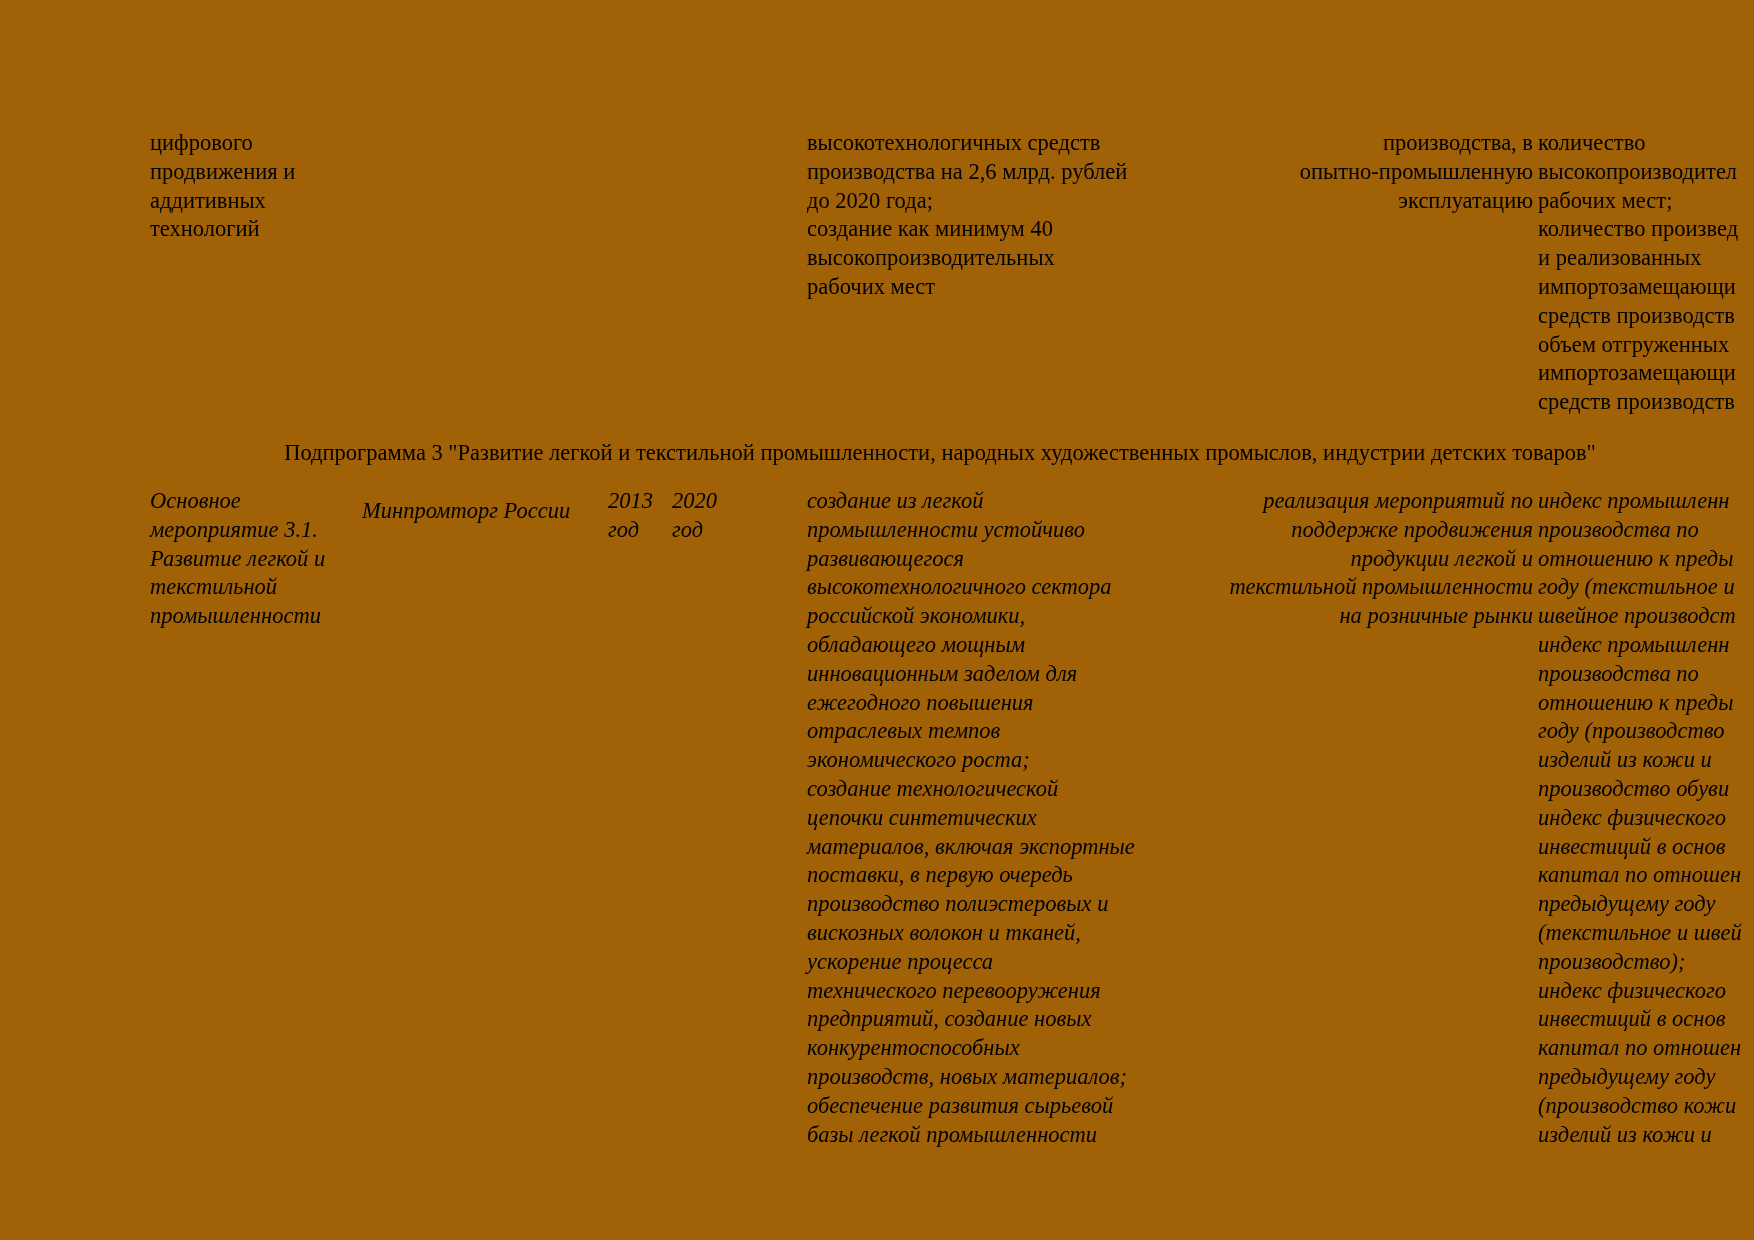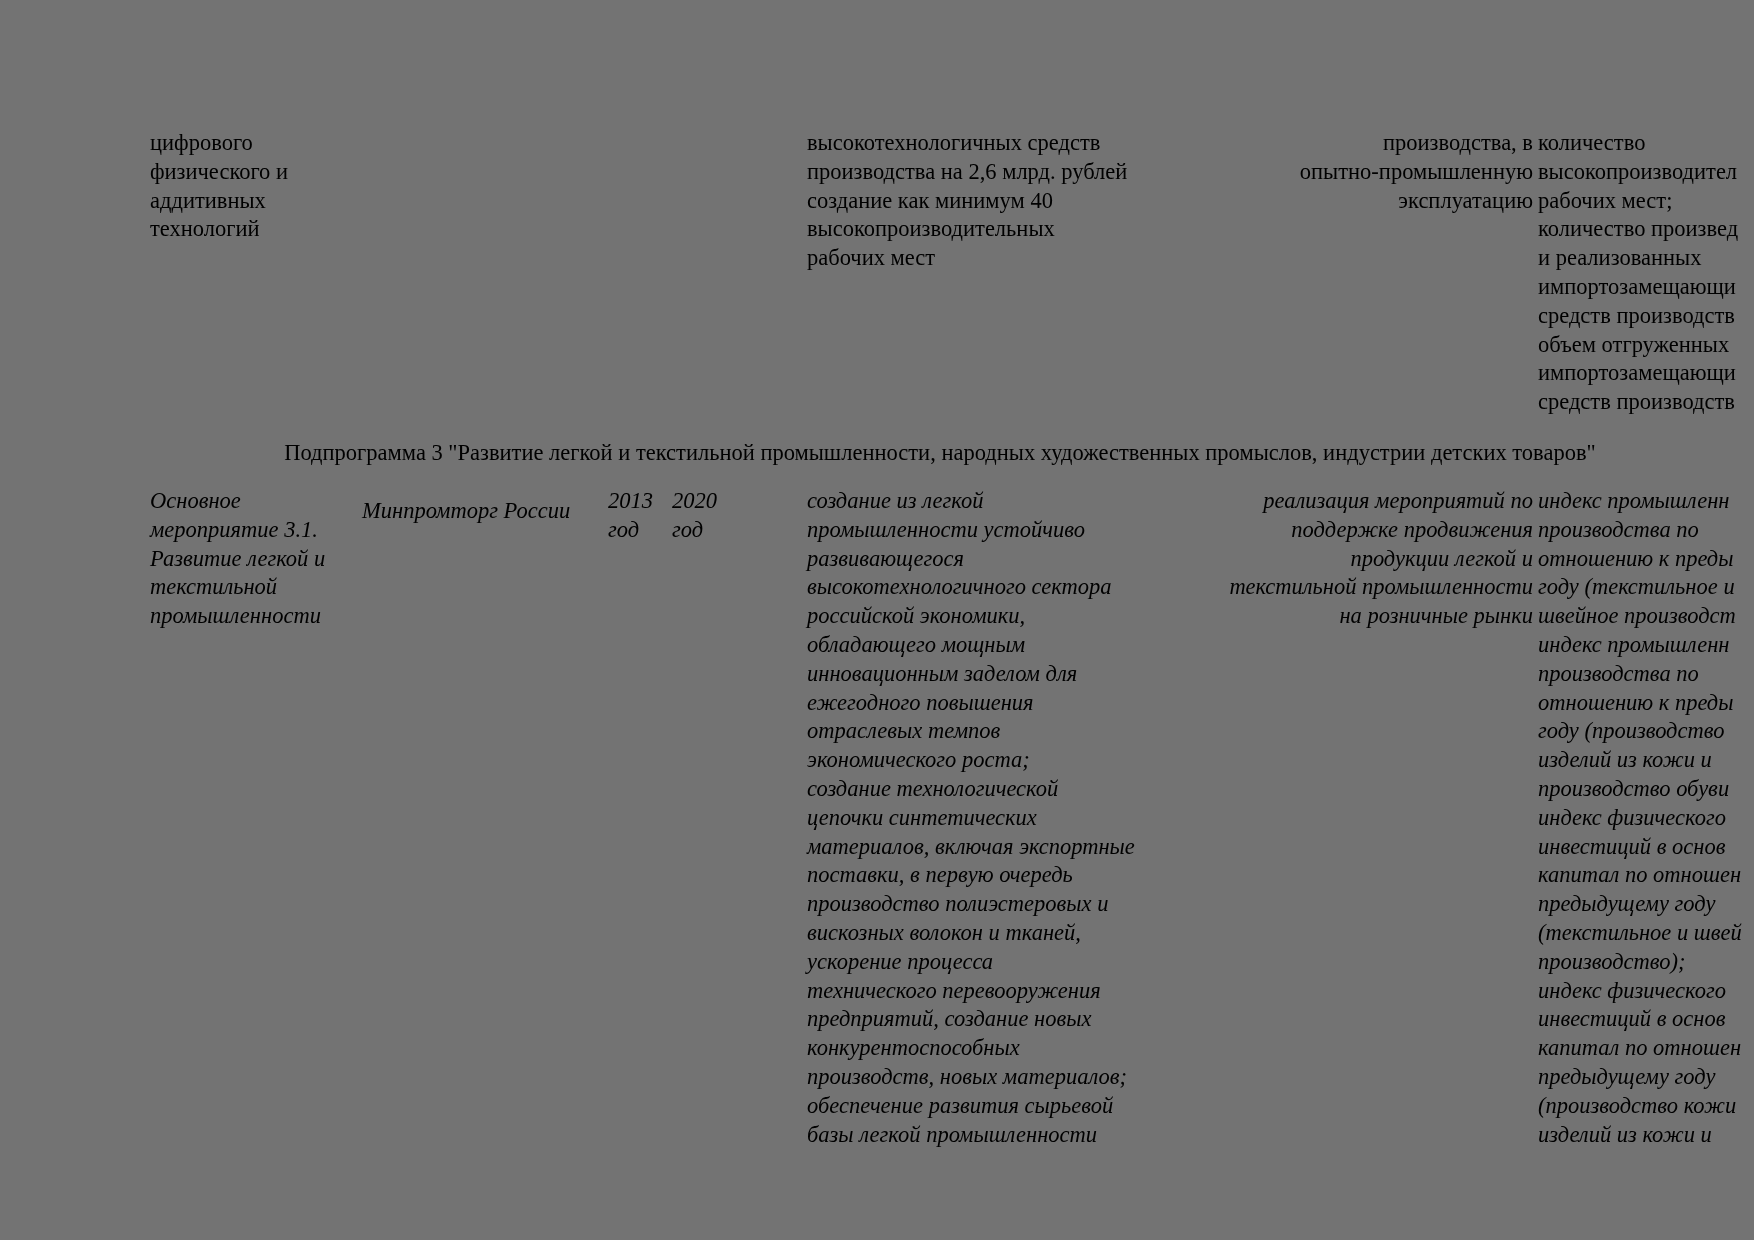--- a/index.html
+++ b/index.html
@@ -15,21 +15,21 @@
     font-family: "Liberation Serif", "DejaVu Serif", serif;
     font-size: 22.5px;
     line-height: 28.8px;
     color: #000000;
   }
   .page {
     position: absolute;
     left: 0; top: 0;
     width: 1754px;
     height: 1240px;
-    background: #737373;
+    background: #a16207;
   }
   .cell {
     position: absolute;
     white-space: pre-line;
   }
   .cell .line {
     display: block;
     white-space: nowrap;
   }
   .center { text-align: left; }
@@ -54,22 +54,22 @@
   .c4 { left: 672px; width: 92px; }
   .c5 { left: 807px; width: 365px; }
   .c6 { left: 1178px; width: 355px; text-align: right; }
   .c7 { left: 1538px; width: 300px; }
 </style>
 </head>
 <body>
 
 <div class="page">
 
-  <div class="cell r1 c1"><span class="line">цифрового</span><span class="line">физического и</span><span class="line">аддитивных</span><span class="line">технологий</span></div>
-  <div class="cell r1 c5"><span class="line">высокотехнологичных средств</span><span class="line">производства на 2,6 млрд. рублей</span><span class="line">создание как минимум 40</span><span class="line">высокопроизводительных</span><span class="line">рабочих мест</span></div>
+  <div class="cell r1 c1"><span class="line">цифрового</span><span class="line">продвижения и</span><span class="line">аддитивных</span><span class="line">технологий</span></div>
+  <div class="cell r1 c5"><span class="line">высокотехнологичных средств</span><span class="line">производства на 2,6 млрд. рублей</span><span class="line">до 2020 года;</span><span class="line">создание как минимум 40</span><span class="line">высокопроизводительных</span><span class="line">рабочих мест</span></div>
   <div class="cell r1 c6"><span class="line">производства, в</span><span class="line">опытно-промышленную</span><span class="line">эксплуатацию</span></div>
   <div class="cell r1 c7"><span class="line">количество</span><span class="line">высокопроизводител</span><span class="line">рабочих мест;</span><span class="line">количество произвед</span><span class="line">и реализованных</span><span class="line">импортозамещающи</span><span class="line">средств производств</span><span class="line">объем отгруженных</span><span class="line">импортозамещающи</span><span class="line">средств производств</span></div>
 
   <div class="heading">Подпрограмма 3 "Развитие легкой и текстильной промышленности, народных художественных промыслов, индустрии детских товаров"</div>
 
   <div class="cell r2 c1"><span class="line">Основное</span><span class="line">мероприятие 3.1.</span><span class="line">Развитие легкой и</span><span class="line">текстильной</span><span class="line">промышленности</span></div>
   <div class="cell r2 c2"><span class="line">Минпромторг России</span></div>
   <div class="cell r2 c3 center"><span class="line">2013</span><span class="line">год</span></div>
   <div class="cell r2 c4 center"><span class="line">2020</span><span class="line">год</span></div>
   <div class="cell r2 c5"><span class="line">создание из легкой</span><span class="line">промышленности устойчиво</span><span class="line">развивающегося</span><span class="line">высокотехнологичного сектора</span><span class="line">российской экономики,</span><span class="line">обладающего мощным</span><span class="line">инновационным заделом для</span><span class="line">ежегодного повышения</span><span class="line">отраслевых темпов</span><span class="line">экономического роста;</span><span class="line">создание технологической</span><span class="line">цепочки синтетических</span><span class="line">материалов, включая экспортные</span><span class="line">поставки, в первую очередь</span><span class="line">производство полиэстеровых и</span><span class="line">вискозных волокон и тканей,</span><span class="line">ускорение процесса</span><span class="line">технического перевооружения</span><span class="line">предприятий, создание новых</span><span class="line">конкурентоспособных</span><span class="line">производств, новых материалов;</span><span class="line">обеспечение развития сырьевой</span><span class="line">базы легкой промышленности</span></div>

